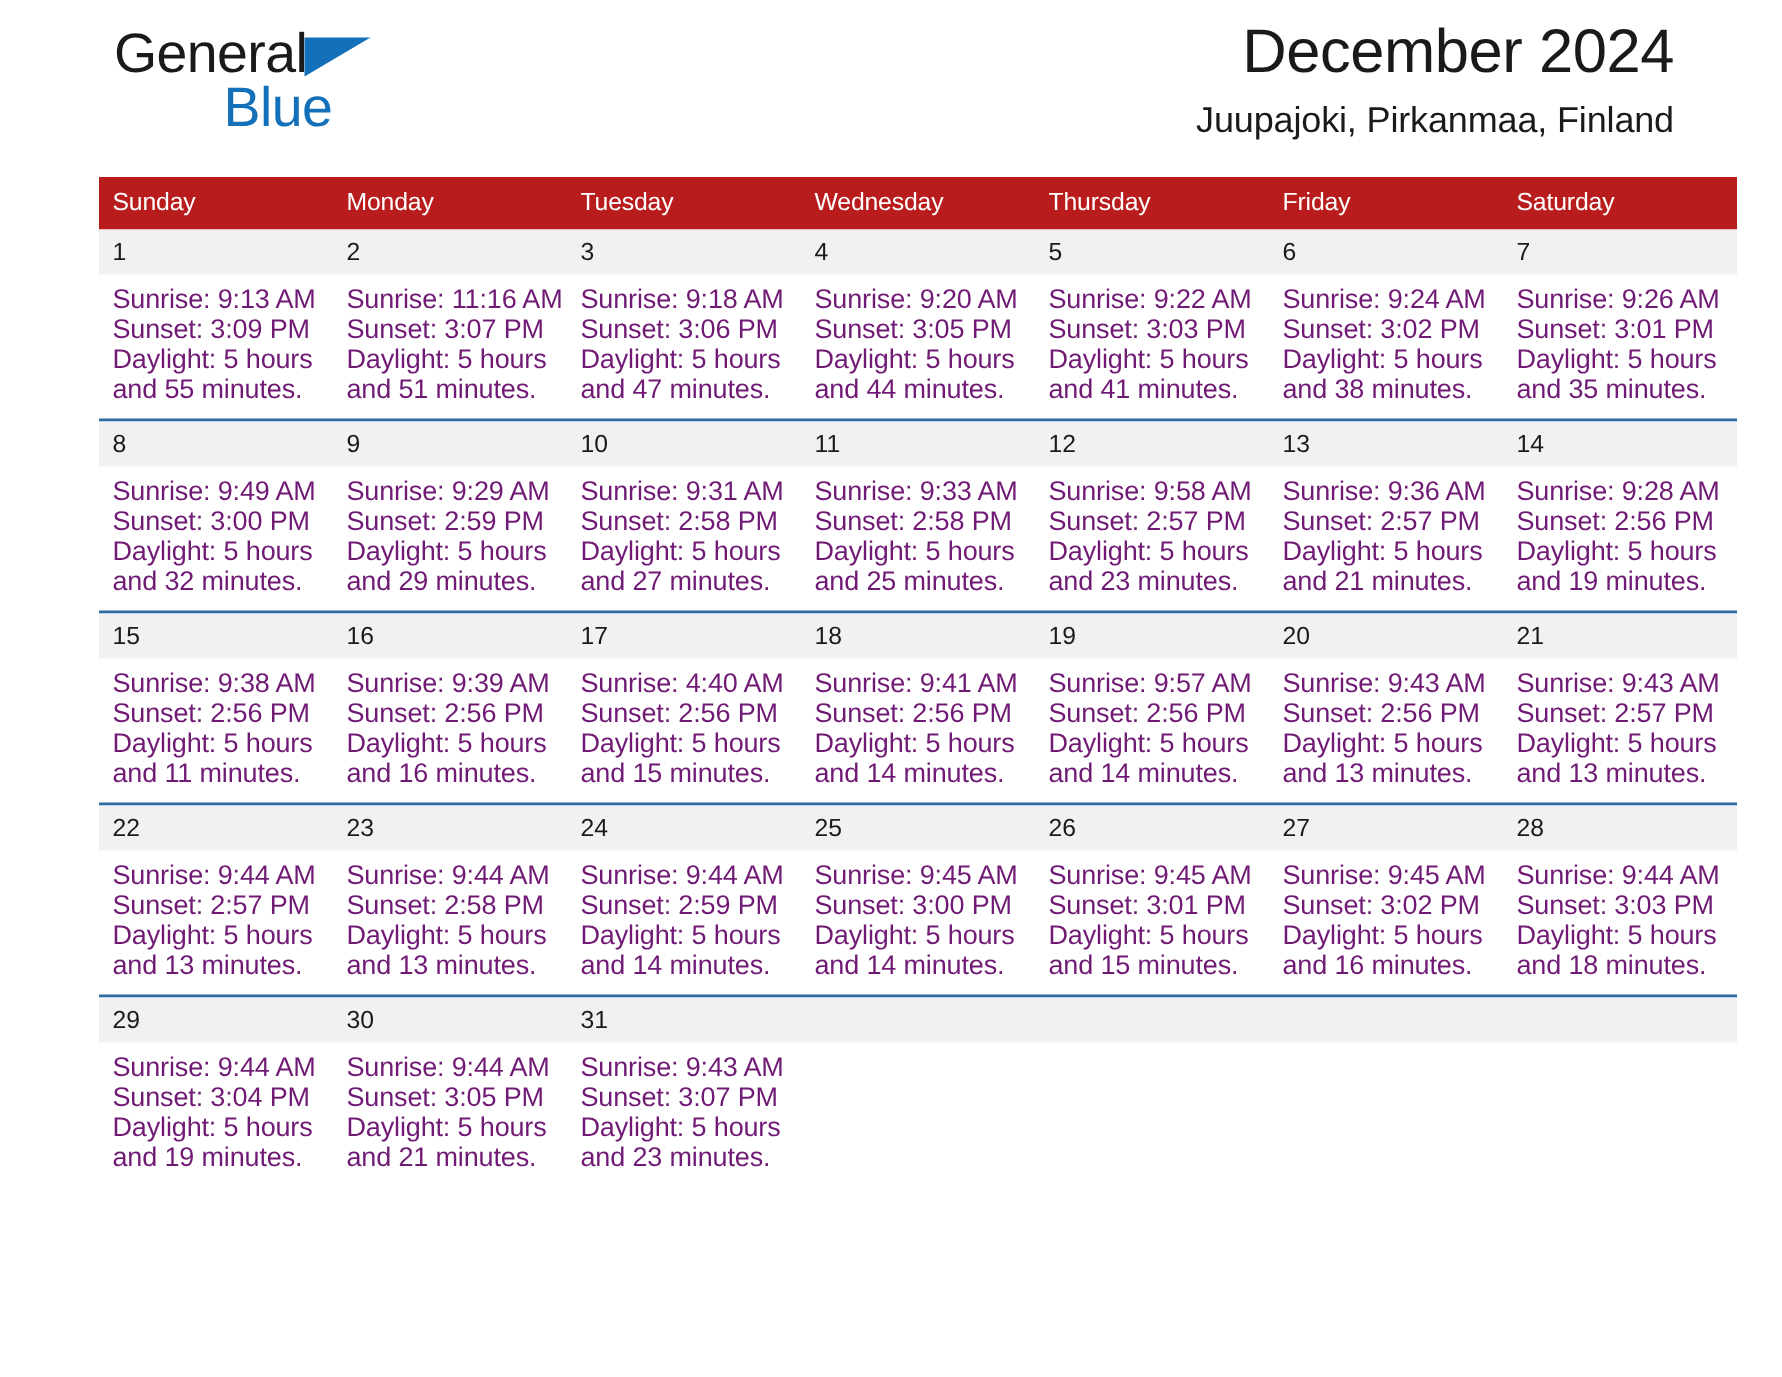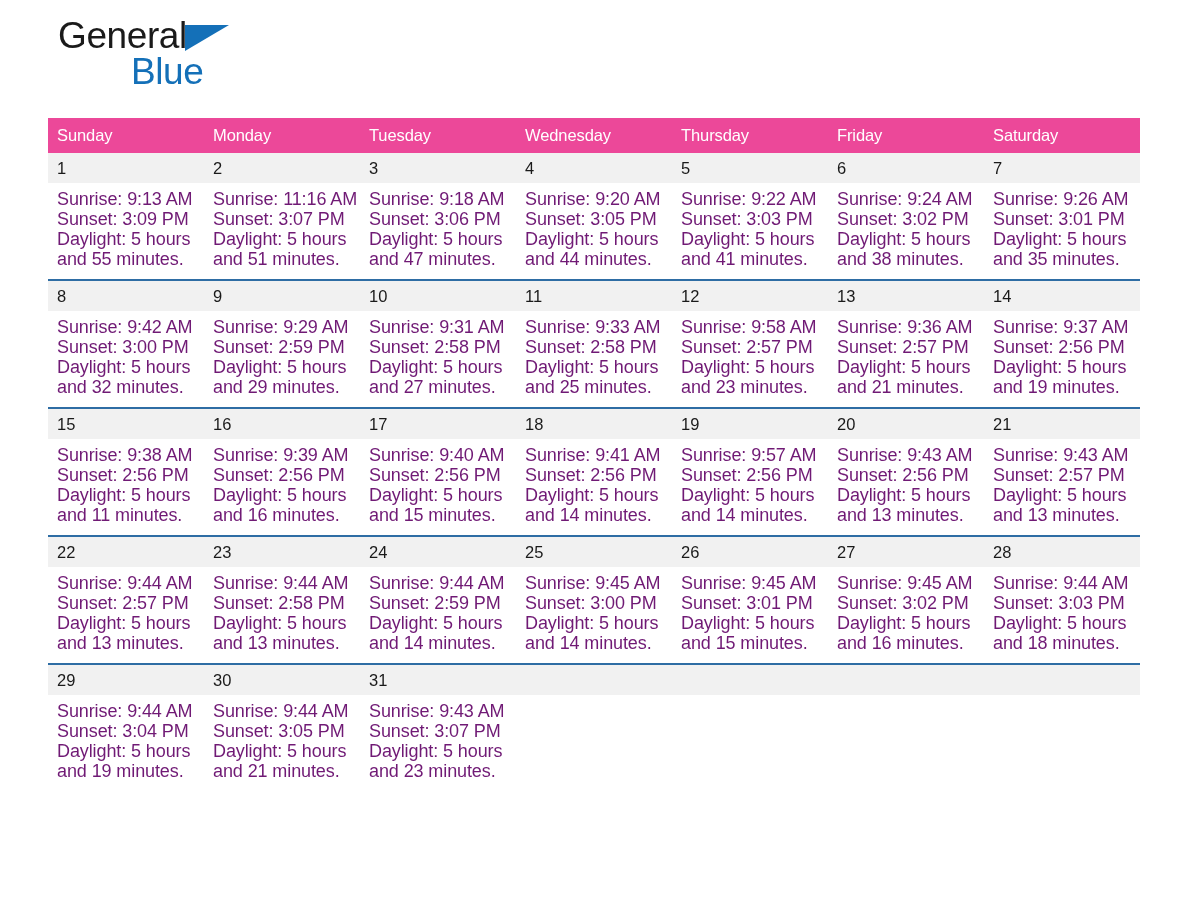--- a/index.html
+++ b/index.html
@@ -13,21 +13,21 @@
     height: 918px;
     font-family: "Liberation Sans", sans-serif;
     color: #000000;
     overflow: hidden;
   }
   .page {
     position: relative;
     width: 1188px;
     height: 918px;
     box-sizing: border-box;
-    padding: 0 48px;
+    padding: 0 66px;
   }
 
   
   .header {
     height: 118px;
     position: relative;
   }
   .brand {
     position: absolute;
     left: 10px;
@@ -92,21 +92,21 @@
 
   
   .calendar {
     width: 1092px;
     border-collapse: collapse;
     table-layout: fixed;
   }
   .calendar col { width: 156px; }
 
   thead th {
-    background: #ec4899;
+    background: #b91c1c;
     color: #ffffff;
     font-size: 16.5px;
     font-weight: normal;
     text-align: left;
     padding: 7px 0 8px 9px;
     height: 20px;
     letter-spacing: -0.1px;
   }
 
   tbody tr.week-row > td {
@@ -154,20 +154,24 @@
 
   <div class="header">
 
     <div class="brand">
       <div class="brand-line1">
         <span class="brand-general">General</span><span class="brand-tri"></span>
       </div>
       <div class="brand-blue">Blue</div>
     </div>
 
+    <div class="title-block">
+      <div class="cal-title">December 2024</div>
+      <div class="cal-subtitle">Juupajoki, Pirkanmaa, Finland</div>
+    </div>
 
   </div>
 
   <table class="calendar">
     <colgroup>
       <col>
         <col>
         <col>
         <col>
         <col>
@@ -266,21 +270,21 @@
           </td>
         </tr>
         <tr class="spacer-row">
           <td colspan="7"></td>
         </tr>
         <tr class="week-row">
           <td>
             <div class="cell">
               <div class="daynum">8</div>
               <div class="details">
-                <div>Sunrise: 9:42 AM</div>
+                <div>Sunrise: 9:49 AM</div>
                 <div>Sunset: 3:00 PM</div>
                 <div>Daylight: 5 hours</div>
                 <div>and 32 minutes.</div>
               </div>
             </div>
           </td>
           <td>
             <div class="cell">
               <div class="daynum">9</div>
               <div class="details">
@@ -332,21 +336,21 @@
                 <div>Sunset: 2:57 PM</div>
                 <div>Daylight: 5 hours</div>
                 <div>and 21 minutes.</div>
               </div>
             </div>
           </td>
           <td>
             <div class="cell">
               <div class="daynum">14</div>
               <div class="details">
-                <div>Sunrise: 9:37 AM</div>
+                <div>Sunrise: 9:28 AM</div>
                 <div>Sunset: 2:56 PM</div>
                 <div>Daylight: 5 hours</div>
                 <div>and 19 minutes.</div>
               </div>
             </div>
           </td>
         </tr>
         <tr class="spacer-row">
           <td colspan="7"></td>
         </tr>
@@ -370,21 +374,21 @@
                 <div>Sunset: 2:56 PM</div>
                 <div>Daylight: 5 hours</div>
                 <div>and 16 minutes.</div>
               </div>
             </div>
           </td>
           <td>
             <div class="cell">
               <div class="daynum">17</div>
               <div class="details">
-                <div>Sunrise: 9:40 AM</div>
+                <div>Sunrise: 4:40 AM</div>
                 <div>Sunset: 2:56 PM</div>
                 <div>Daylight: 5 hours</div>
                 <div>and 15 minutes.</div>
               </div>
             </div>
           </td>
           <td>
             <div class="cell">
               <div class="daynum">18</div>
               <div class="details">

